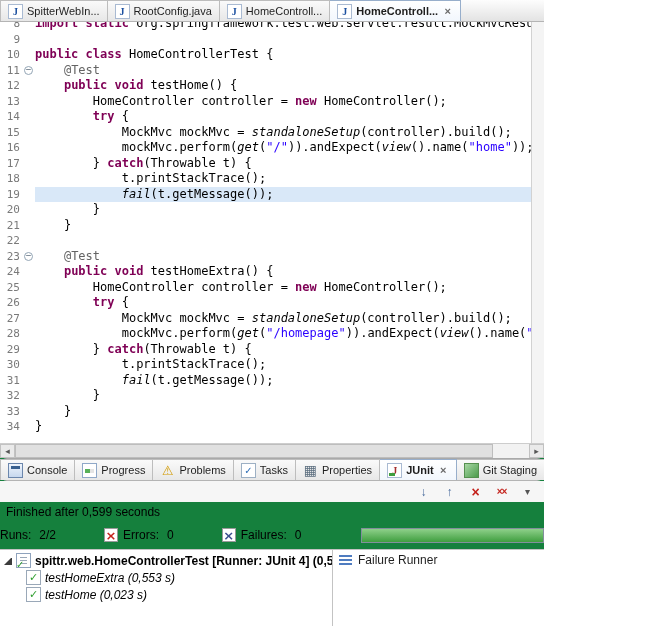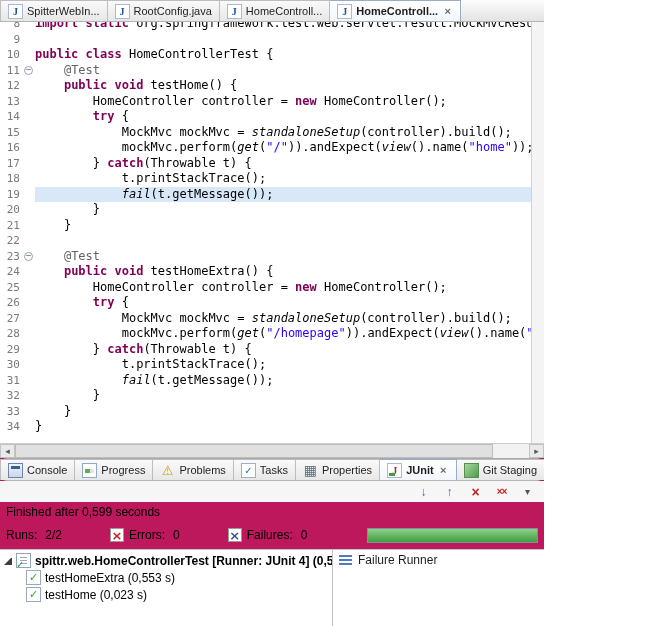--- a/index.html
+++ b/index.html
@@ -1,19 +1,19 @@
 <!DOCTYPE html>
 <html><head>
 <meta charset="utf-8">
 <style>
   * { margin:0; padding:0; box-sizing:border-box; }
   html,body { background:#fff; }
   .ide {
     width:544px; height:626px; overflow:hidden; position:relative;
-    font-family:"Liberation Sans", sans-serif; background:#be185d;
+    font-family:"Liberation Sans", sans-serif; background:#15803d;
     display:flex; flex-direction:column;
   }
 
   
   .tabbar {
     height:22px; flex:none; display:flex; align-items:flex-end;
     background:linear-gradient(#fdfdfd,#e3e3e3);
     border-bottom:1px solid #b4b4b4;
   }
   .tabbar.bottom { height:23px; border-top:1px solid #a9a9a9;border-radius:7px; }
@@ -91,31 +91,31 @@
   
   .junit-toolbar { height:21px; flex:none; display:flex; align-items:center; justify-content:flex-end; gap:9px; padding-right:8px; background:#f6f6f6; }
   .tbi { width:17px; height:17px; display:inline-flex; align-items:center; justify-content:center; }
   .tbi-down::after { content:"↓"; color:#44679a; font-weight:bold; font-size:12px; }
   .tbi-up::after   { content:"↑"; color:#44679a; font-weight:bold; font-size:12px; }
   .tbi-redx::after { content:"×"; color:#c4231d; font-weight:bold; font-size:14px; }
   .tbi-redxx::after{ content:"××"; color:#c4231d; font-weight:bold; font-size:10px; letter-spacing:-1px; }
   .tbi-menu::after { content:"▾"; color:#555; font-size:10px; }
 
   .junit-status { height:19px; flex:none; padding:3px 16px 0 6px; font-size:12px; color:#000; }
-  .junit-counters { height:28px; flex:none; display:flex; align-items:center; padding:0 6px; font-size:12px; }
+  .junit-counters { height:28px; flex:none; display:flex; align-items:center; padding:0 0; font-size:12px; }
   .clabel { margin-right:8px; }
   .cvalue { margin-right:48px; }
   .junit-counters .icon { margin-right:5px; }
   .progressbar { flex:1; height:15px; margin-left:12px; border:1px solid #828f9c; background:#f0f0f0; }
   .progressfill { width:100%; height:100%; background:linear-gradient(#8ed08a,#3f9e3f); }
 
   .junit-body { flex:1; display:flex; border-top:1px solid #c3c3c3; background:#fff; min-height:0; }
   .test-tree { width:332px; flex:none; overflow:hidden; padding-top:2px; }
   .tree-row { height:17px; display:flex; align-items:center; gap:4px; padding-left:4px; white-space:nowrap; overflow:hidden; font-size:12px; color:#000; }
-  .tree-row.child { padding-left:26px; }
+  .tree-row.child { padding-left:26px;font-style:italic; }
   .twisty { width:8px; height:8px; flex:none; border-bottom:7px solid #3c3c3c; border-left:7px solid transparent; }
   .suite-label { font-weight:bold; }
   .failure-trace { flex:1; border-left:1px solid #c3c3c3; min-width:0; }
   .ft-header { display:flex; align-items:center; gap:6px; padding:3px 6px; font-size:12px; color:#1e1e1e; }
 </style>
 </head>
 <body>
 
 <div class="ide">
 

